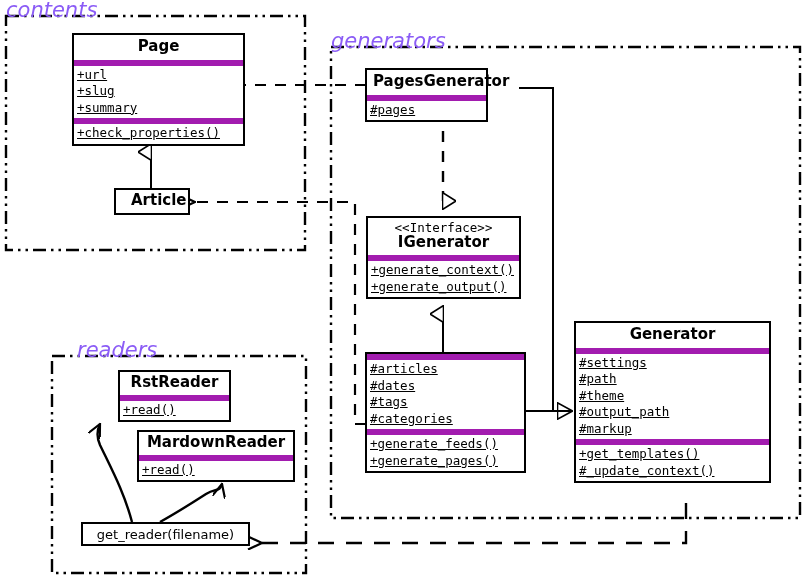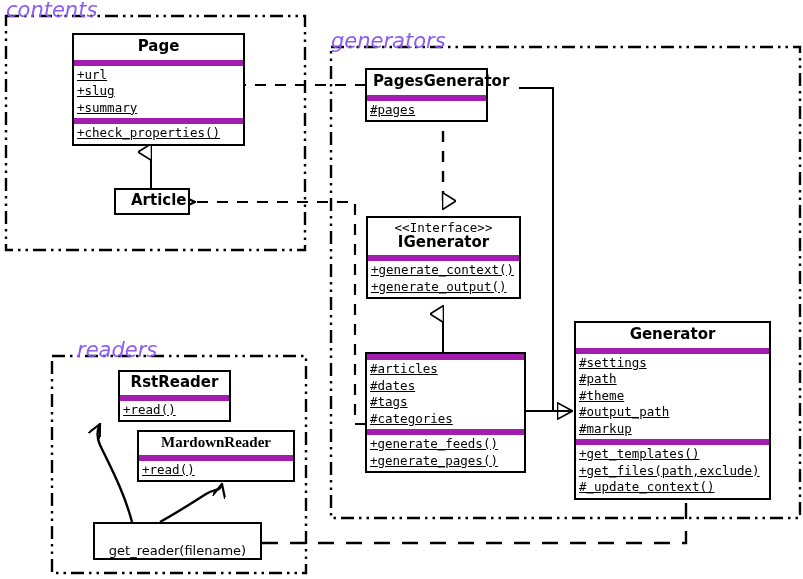--- a/index.html
+++ b/index.html
@@ -226,36 +226,35 @@
     <div class="uml-name">Generator</div>
     <div class="uml-compartment uml-sep">
       <div>#settings</div>
       <div>#path</div>
       <div>#theme</div>
       <div>#output_path</div>
       <div>#markup</div>
     </div>
     <div class="uml-compartment uml-sep">
       <div>+get_templates()</div>
-      <div>+get_files(path,exclude)</div>
       <div>#_update_context()</div>
     </div>
   </div>
 
   <div class="uml-class" style="left:90px; top:370px; width:113px;margin-left:28px;">
     <div class="uml-name" style="padding:3px 6px 4px 6px;">RstReader</div>
     <div class="uml-compartment uml-sep">
       <div>+read()</div>
     </div>
   </div>
 
   <div class="uml-class" style="left:137px; top:430px; width:158px;">
-    <div class="uml-name" style="padding:3px 6px 4px 6px;font-family:Liberation Serif, serif;">MardownReader</div>
+    <div class="uml-name" style="padding:3px 6px 4px 6px;">MardownReader</div>
     <div class="uml-compartment uml-sep">
       <div>+read()</div>
     </div>
   </div>
 
-  <div class="func-box" style="left:93px; top:522px; width:169px; height:38px;align-items:flex-end;">
+  <div class="func-box" style="left:81px; top:522px; width:169px; height:24px;">
     <span>get_reader(filename)</span>
   </div>
 
 </div>
 
 </body></html>

